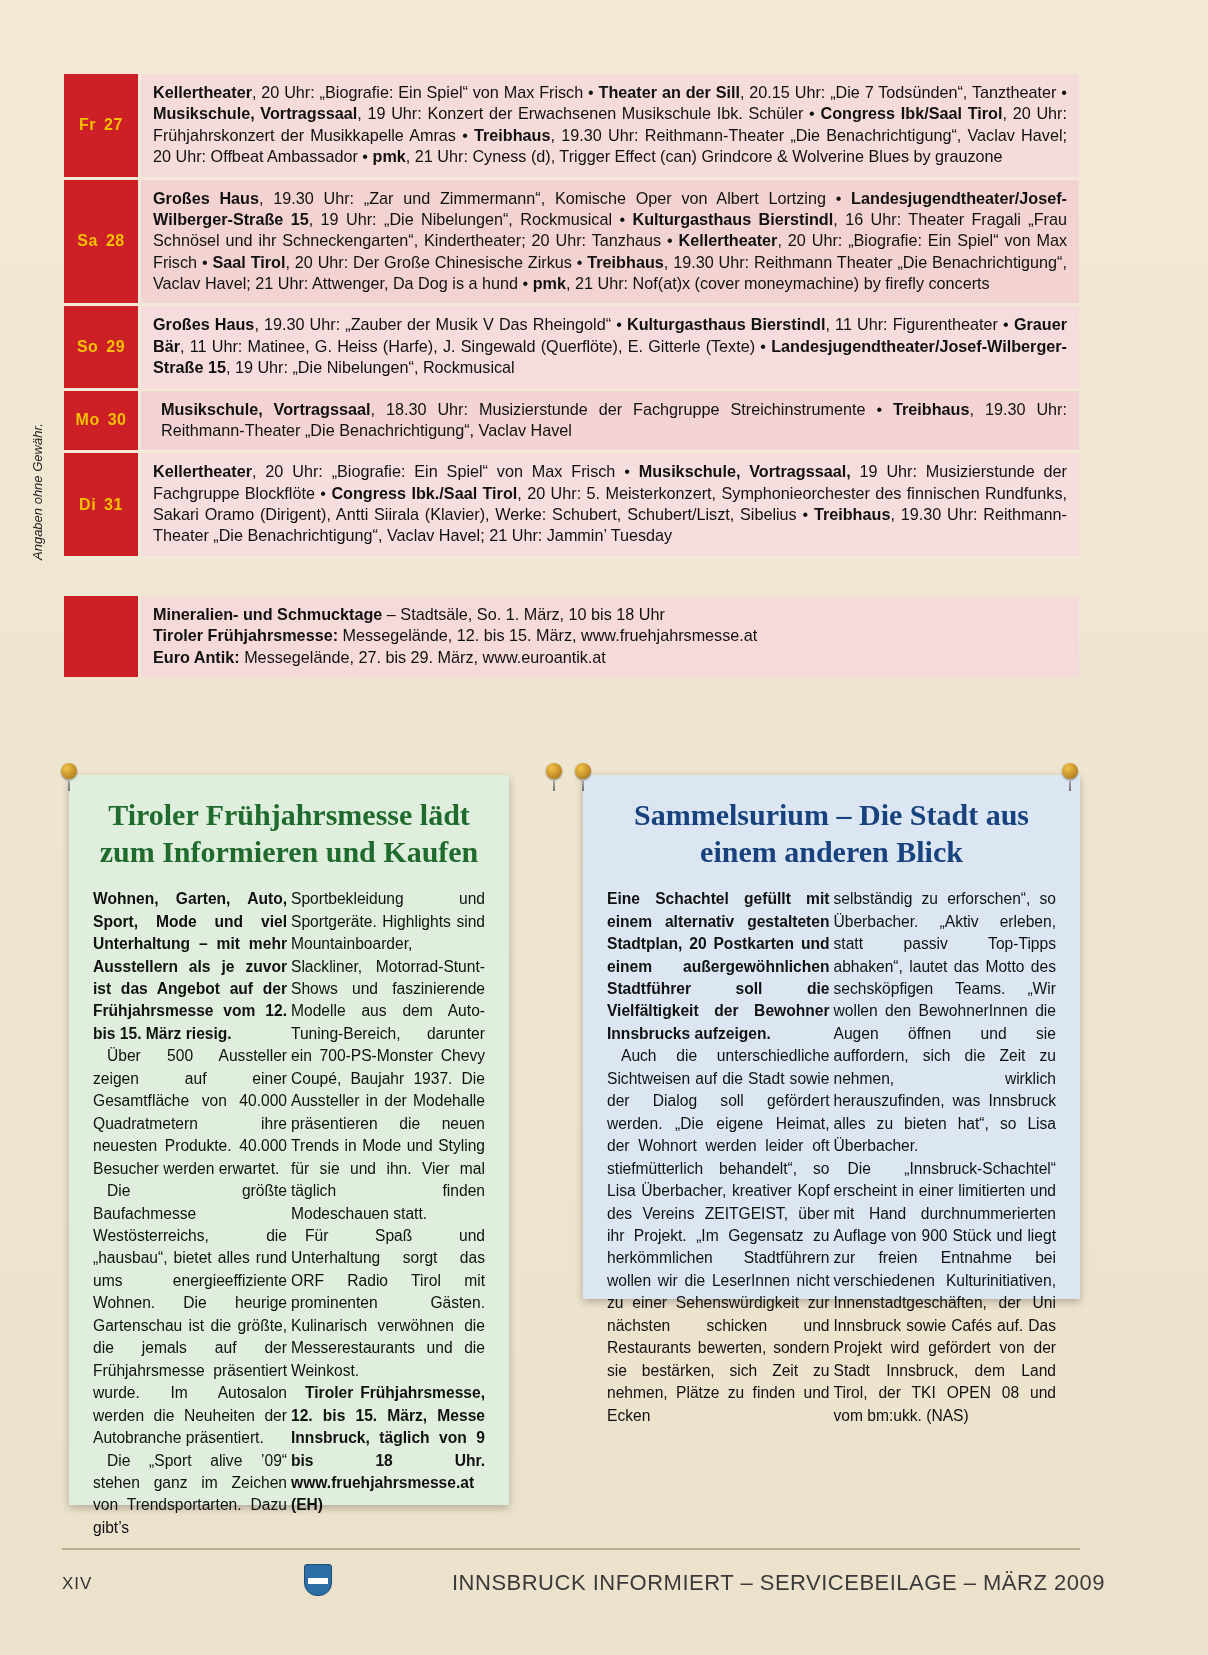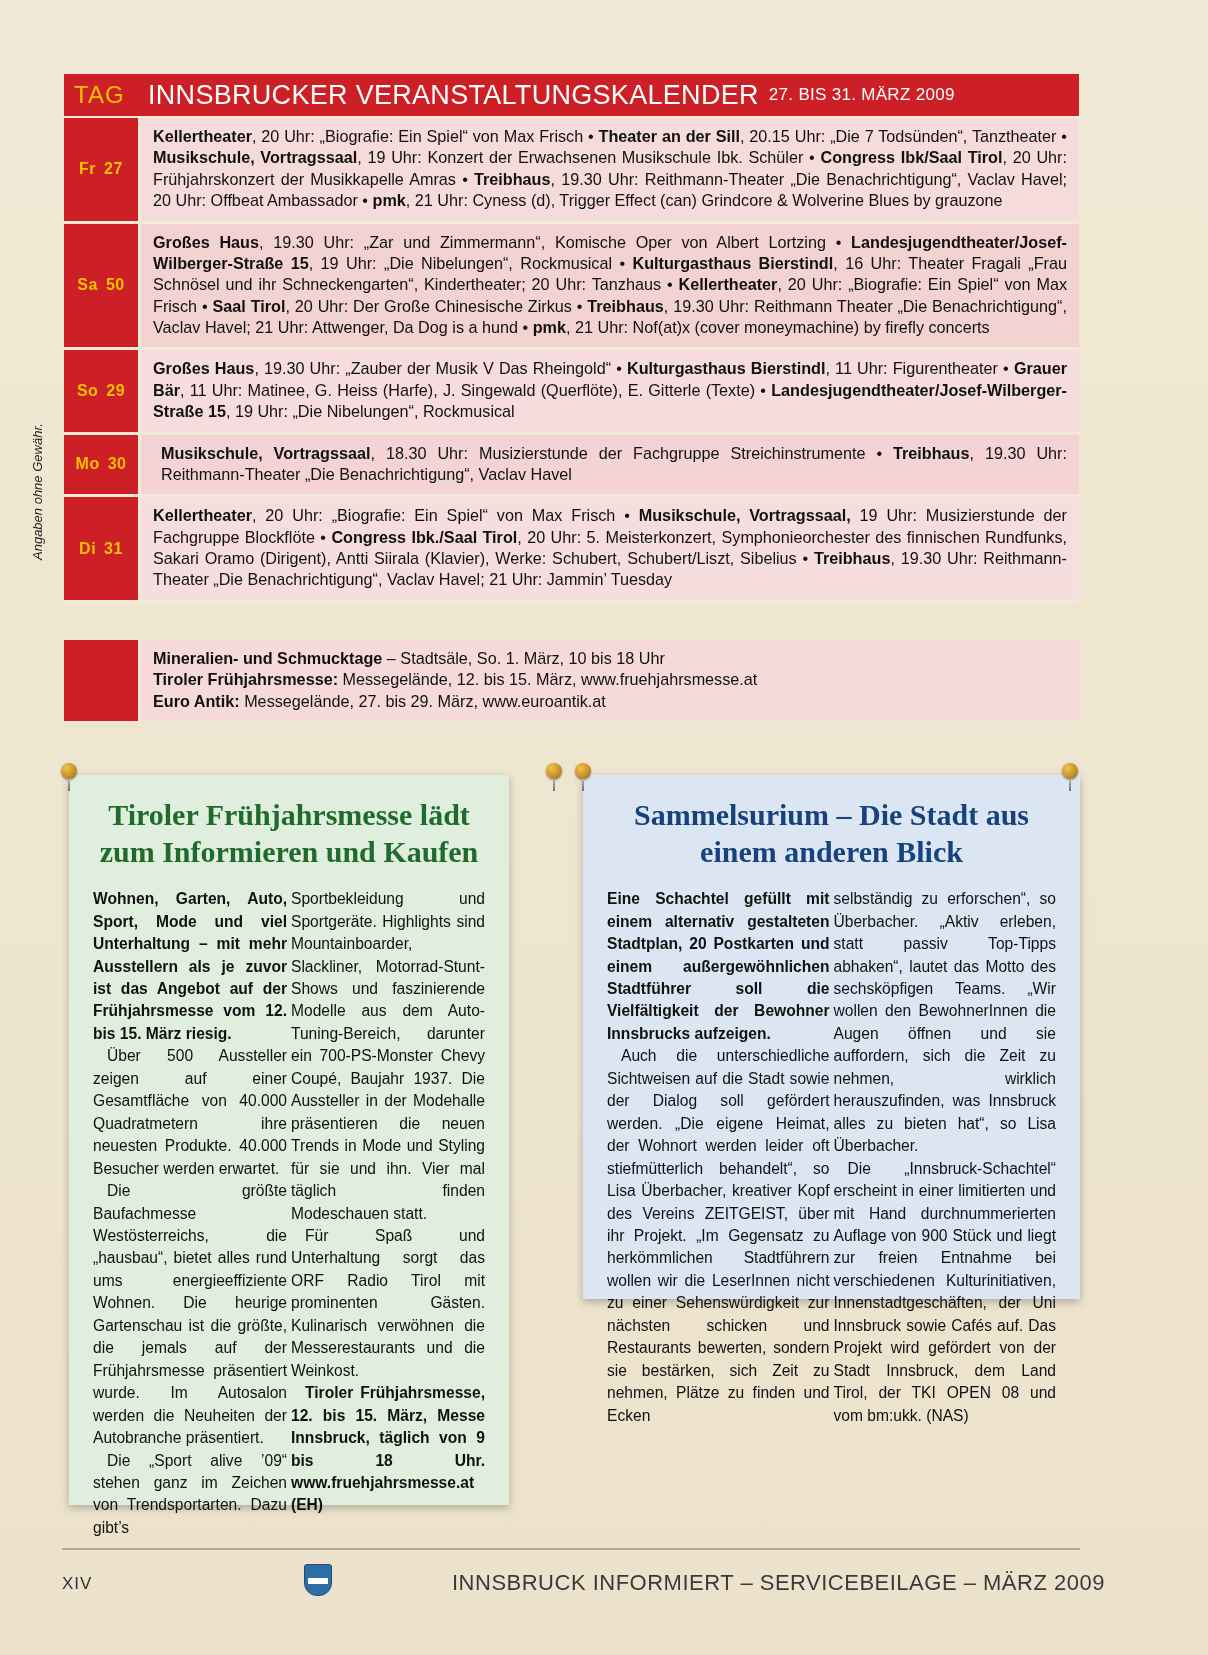--- a/index.html
+++ b/index.html
@@ -222,37 +222,32 @@
   }
 </style>
 </head>
 <body>
 
 <div class="page">
 
   <div class="sidenote">Angaben ohne Gewähr.</div>
 
   <div class="cal">
-    <div class="cal-header">
-      <div class="tag">TAG</div>
-      <div class="title">INNSBRUCKER VERANSTALTUNGSKALENDER</div>
-      <div class="dates">27. BIS 31. MÄRZ 2009</div>
-    </div>
     <div id="cal-rows">
         <div class="row r1">
           <div class="daycell">
             <span class="d1">Fr</span>
             <span>27</span>
           </div>
           <div class="content"><b>Kellertheater</b>, 20 Uhr: „Biografie: Ein Spiel“ von Max Frisch • <b>Theater an der Sill</b>, 20.15 Uhr: „Die 7 Todsünden“, Tanztheater • <b>Musikschule, Vortragssaal</b>, 19 Uhr: Konzert der Erwachsenen Musikschule Ibk. Schüler • <b>Congress Ibk/Saal Tirol</b>, 20 Uhr: Frühjahrskonzert der Musikkapelle Amras • <b>Treibhaus</b>, 19.30 Uhr: Reithmann-Theater „Die Benachrichtigung“, Vaclav Havel; 20 Uhr: Offbeat Ambassador • <b>pmk</b>, 21 Uhr: Cyness (d), Trigger Effect (can) Grindcore &amp; Wolverine Blues by grauzone</div>
         </div>
         <div class="row r2">
           <div class="daycell">
             <span class="d1">Sa</span>
-            <span>50</span>
+            <span>28</span>
           </div>
           <div class="content"><b>Großes Haus</b>, 19.30 Uhr: „Zar und Zimmermann“, Komische Oper von Albert Lortzing • <b>Landesjugendtheater/Josef-Wilberger-Straße 15</b>, 19 Uhr: „Die Nibelungen“, Rockmusical • <b>Kulturgasthaus Bierstindl</b>, 16 Uhr: Theater Fragali „Frau Schnösel und ihr Schneckengarten“, Kindertheater; 20 Uhr: Tanzhaus • <b>Kellertheater</b>, 20 Uhr: „Biografie: Ein Spiel“ von Max Frisch • <b>Saal Tirol</b>, 20 Uhr: Der Große Chinesische Zirkus • <b>Treibhaus</b>, 19.30 Uhr: Reithmann Theater „Die Benachrichtigung“, Vaclav Havel; 21 Uhr: Attwenger, Da Dog is a hund • <b>pmk</b>, 21 Uhr: Nof(at)x (cover moneymachine) by firefly concerts</div>
         </div>
         <div class="row r3">
           <div class="daycell">
             <span class="d1">So</span>
             <span>29</span>
           </div>
           <div class="content"><b>Großes Haus</b>, 19.30 Uhr: „Zauber der Musik V Das Rheingold“ • <b>Kulturgasthaus Bierstindl</b>, 11 Uhr: Figurentheater • <b>Grauer Bär</b>, 11 Uhr: Matinee, G. Heiss (Harfe), J. Singewald (Querflöte), E. Gitterle (Texte) • <b>Landesjugendtheater/Josef-Wilberger-Straße 15</b>, 19 Uhr: „Die Nibelungen“, Rockmusical</div>
         </div>

